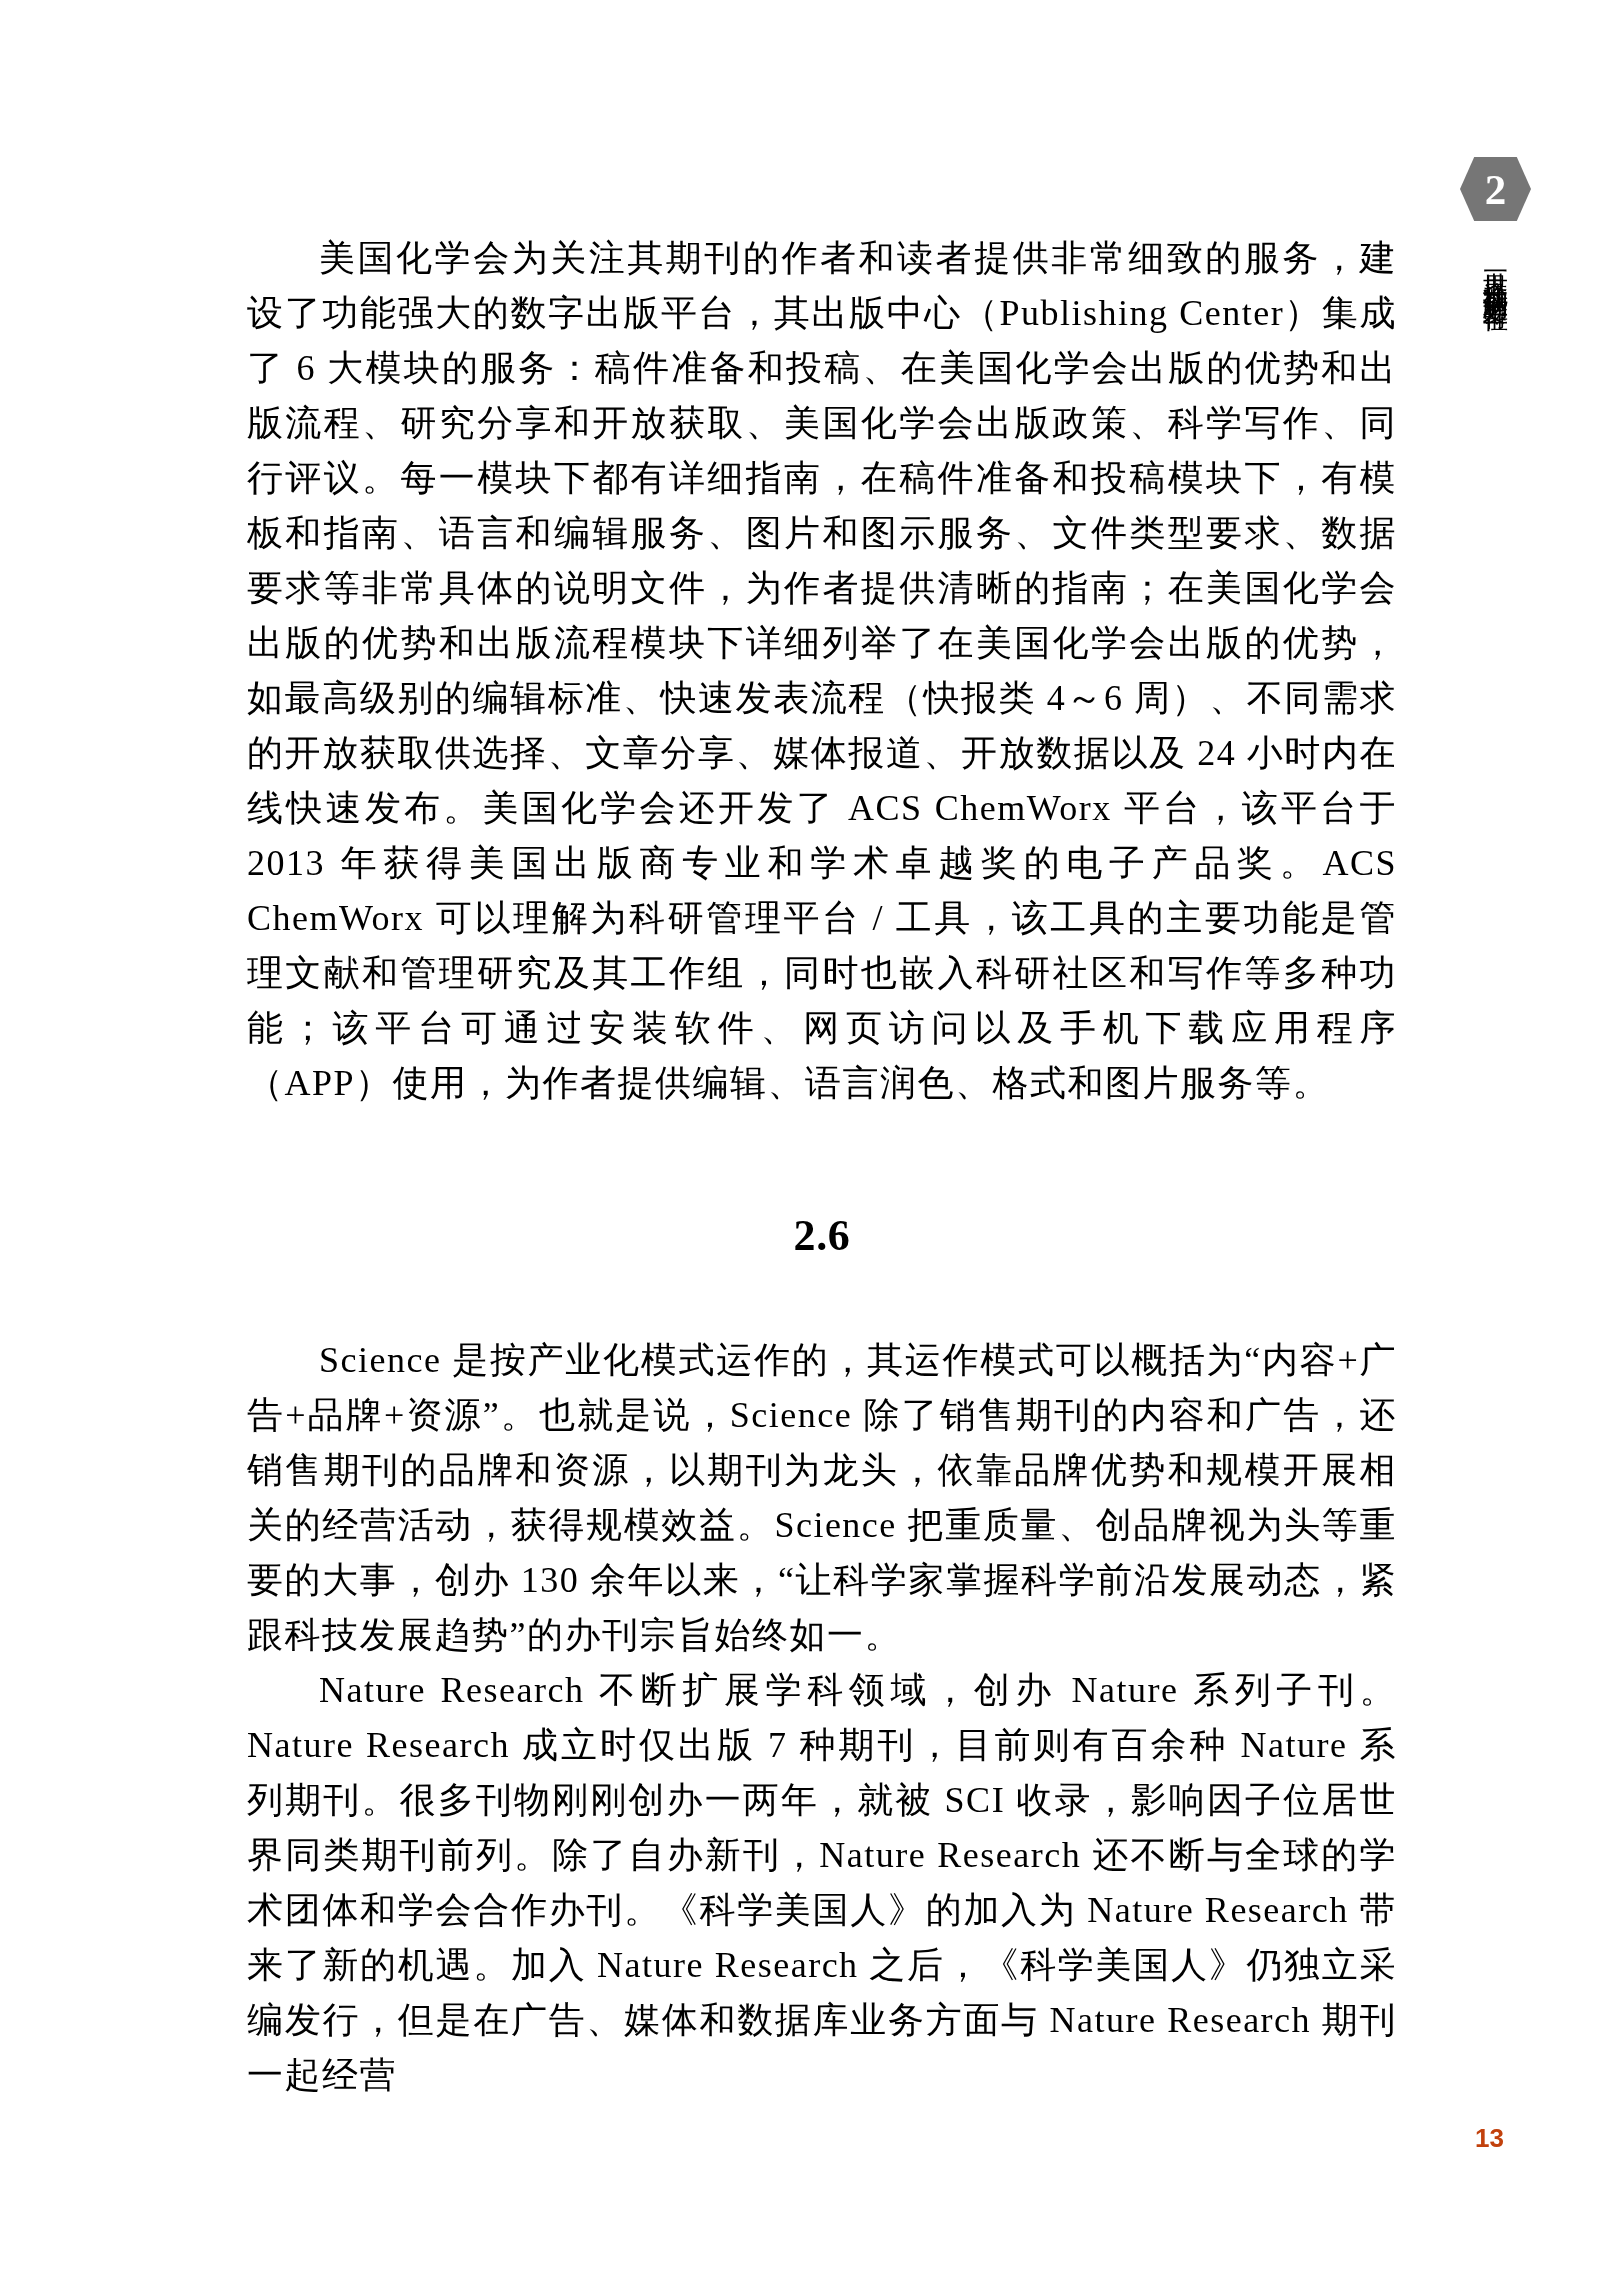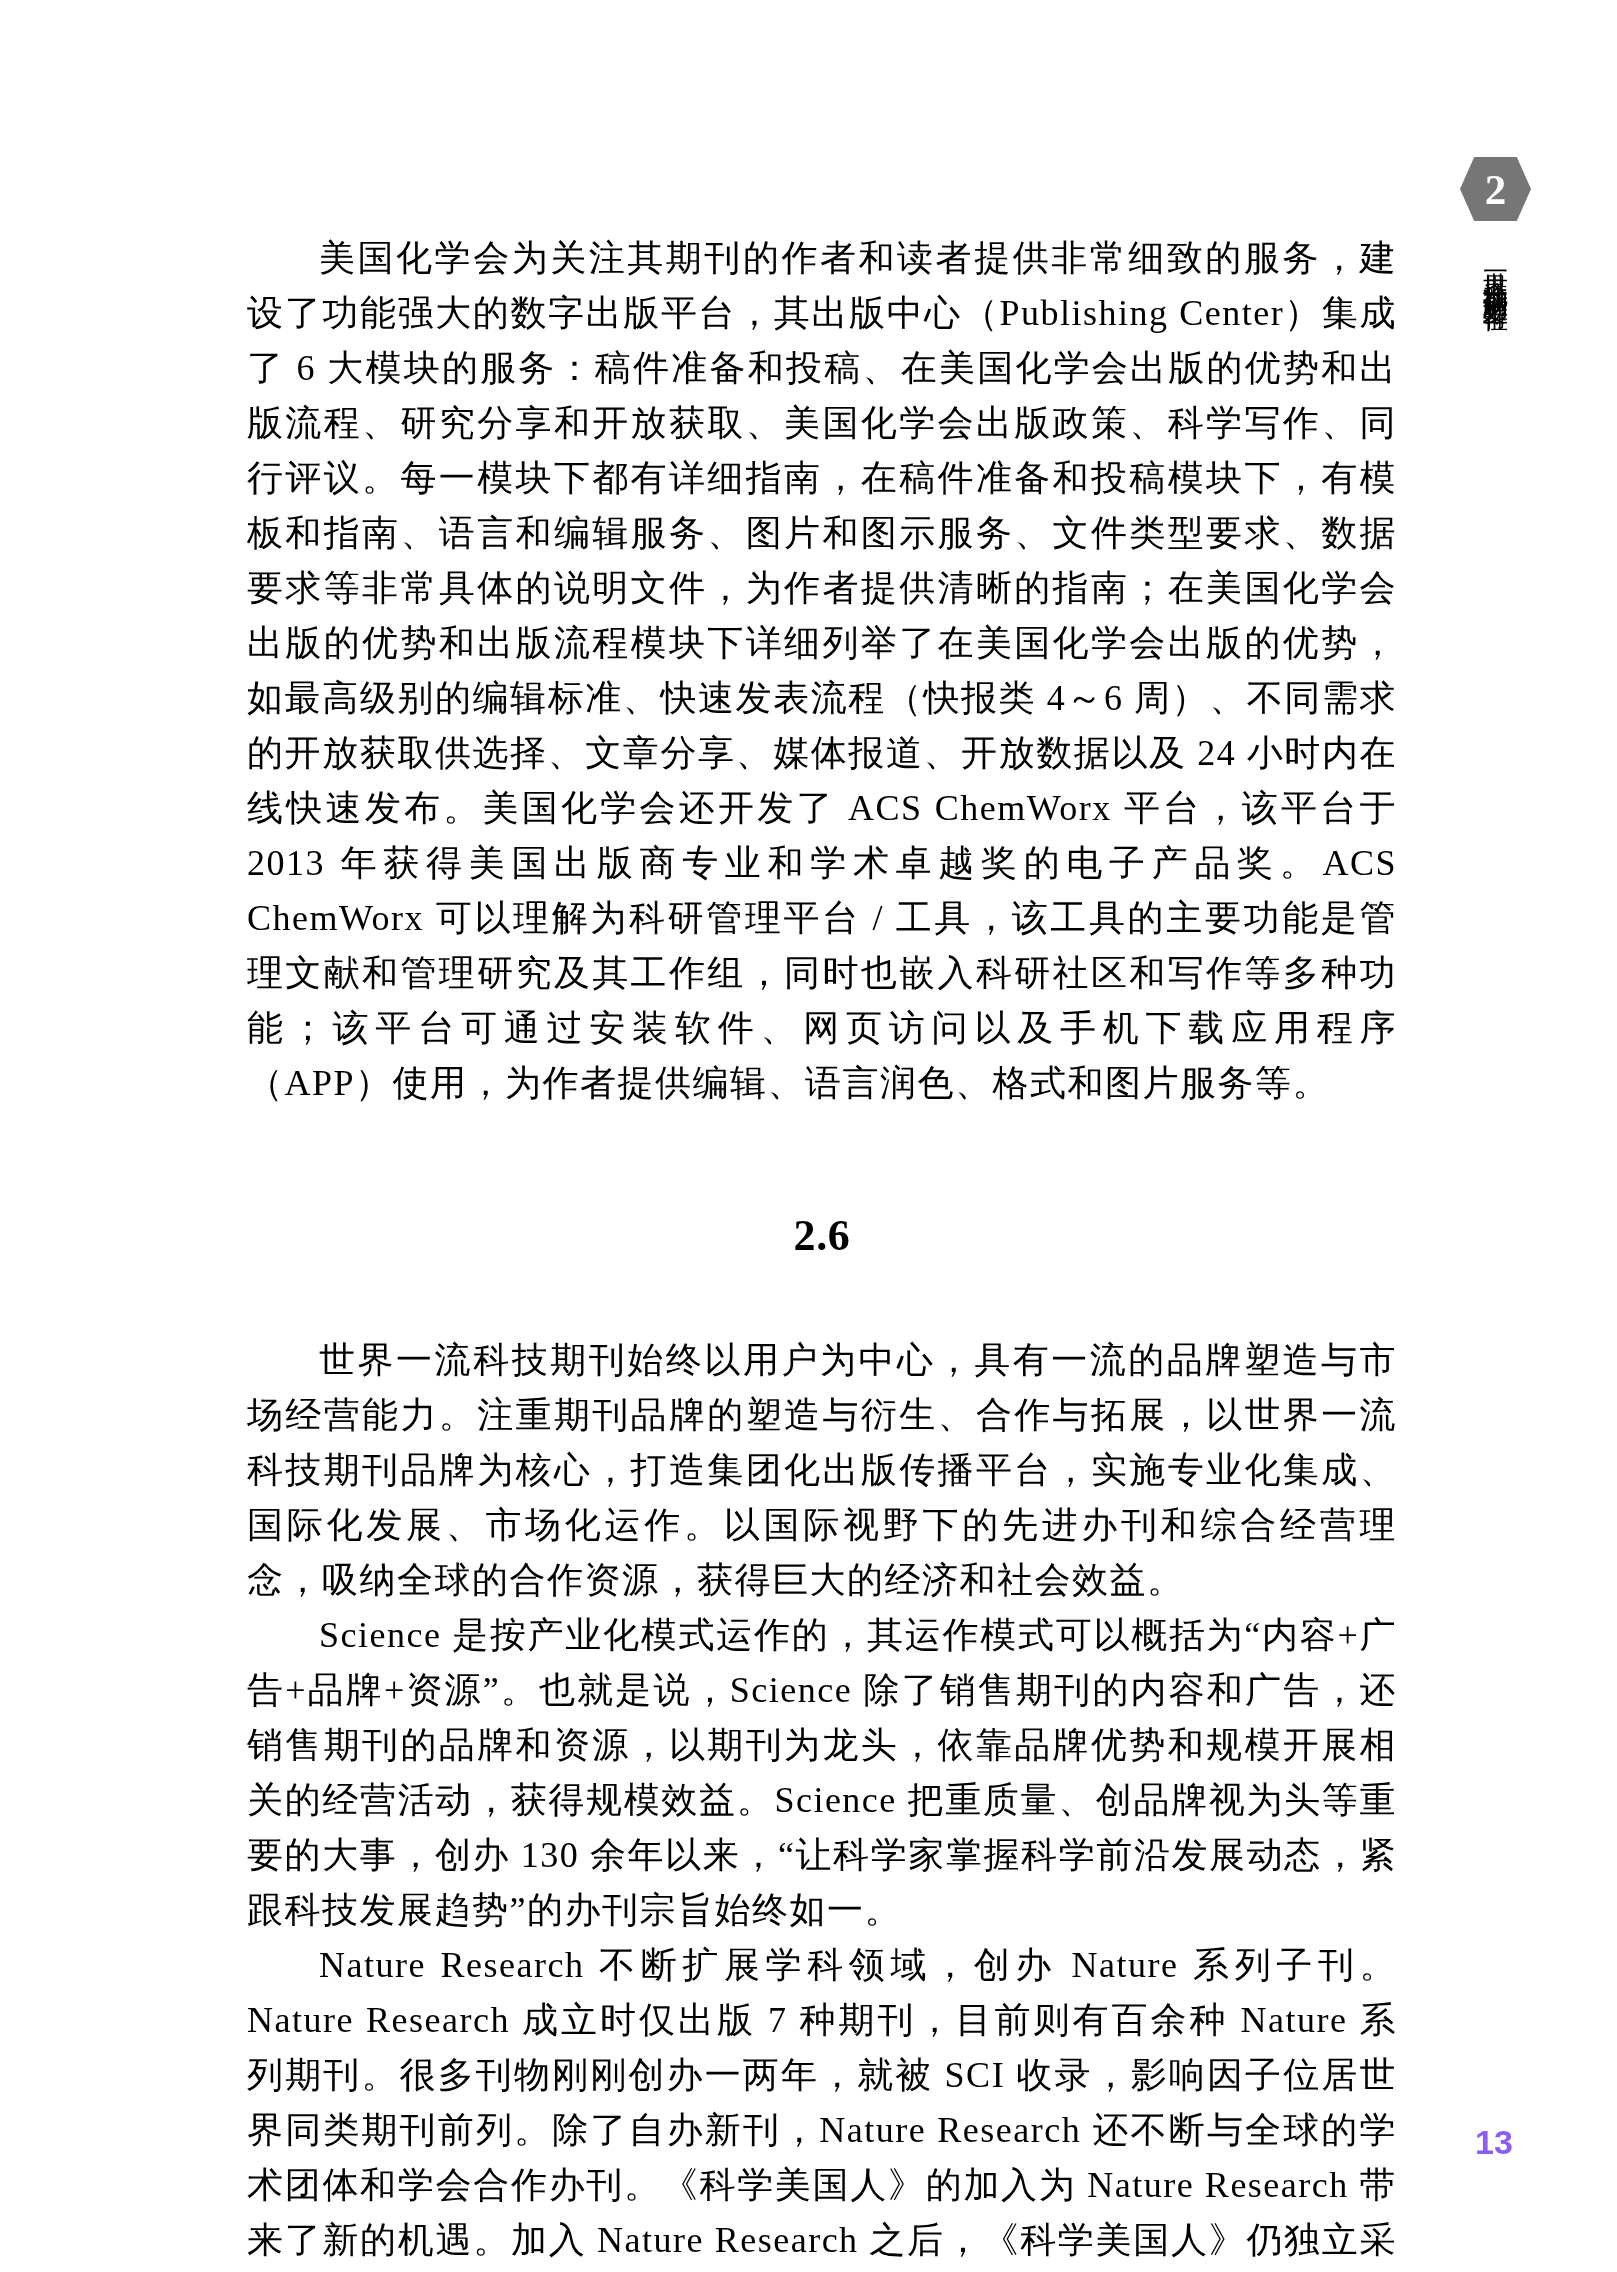--- a/index.html
+++ b/index.html
@@ -71,23 +71,23 @@
     line-height: 28px;
     color: #000000;
     height: 415px;
   }
   .page-number {
     position: absolute;
     left: 1475px;
     top: 2125px;
     font-family: "Liberation Sans", "DejaVu Sans", sans-serif;
     font-weight: bold;
-    font-size: 34px;
+    font-size: 26px;
     line-height: 1;
-    color: #8b5cf6;
+    color: #c2410c;
   }
 </style>
 </head>
 <body>
 
 <div class="page">
 
   <div class="badge">
     <span class="badge-num">2</span>
   </div>
@@ -95,21 +95,20 @@
   <div class="sidebar-title">世界一流科技期刊的主要特征</div>
 
   <div class="column">
 
     <p class="para"><span>美国化学会为关注其期刊的作者和读者提供非常细致的服务，建设了功能强大的数字出版平台，其出版中心（Publishing Center）集成了 6 大模块的服务：稿件准备和投稿、在美国化学会出版的优势和出版流程、研究分享和开放获取、美国化学会出版政策、科学写作、同行评议。每一模块下都有详细指南，在稿件准备和投稿模块下，有模板和指南、语言和编辑服务、图片和图示服务、文件类型要求、数据要求等非常具体的说明文件，为作者提供清晰的指南；在美国化学会出版的优势和出版流程模块下详细列举了在美国化学会出版的优势，如最高级别的编辑标准、快速发表流程（快报类 4～6 周）、不同需求的开放获取供选择、文章分享、媒体报道、开放数据以及 24 小时内在线快速发布。美国化学会还开发了 ACS ChemWorx 平台，该平台于 2013 年获得美国出版商专业和学术卓越奖的电子产品奖。ACS ChemWorx 可以理解为科研管理平台 / 工具，该工具的主要功能是管理文献和管理研究及其工作组，同时也嵌入科研社区和写作等多种功能；该平台可通过安装软件、网页访问以及手机下载应用程序（APP）使用，为作者提供编辑、语言润色、格式和图片服务等。</span></p>
 
     <h2 class="heading">
       <span class="h-num">2.6</span>
     </h2>
 
-    <p class="para"><span>世界一流科技期刊始终以用户为中心，具有一流的品牌塑造与市场经营能力。注重期刊品牌的塑造与衍生、合作与拓展，以世界一流科技期刊品牌为核心，打造集团化出版传播平台，实施专业化集成、国际化发展、市场化运作。以国际视野下的先进办刊和综合经营理念，吸纳全球的合作资源，获得巨大的经济和社会效益。</span></p>
 
     <p class="para"><span class="it">Science</span><span> 是按产业化模式运作的，其运作模式可以概括为“内容+广告+品牌+资源”。也就是说，</span><span class="it">Science</span><span> 除了销售期刊的内容和广告，还销售期刊的品牌和资源，以期刊为龙头，依靠品牌优势和规模开展相关的经营活动，获得规模效益。</span><span class="it">Science</span><span> 把重质量、创品牌视为头等重要的大事，创办 130 余年以来，“让科学家掌握科学前沿发展动态，紧跟科技发展趋势”的办刊宗旨始终如一。</span></p>
 
     <p class="para"><span>Nature Research 不断扩展学科领域，创办 </span><span class="it">Nature</span><span> 系列子刊。Nature Research 成立时仅出版 7 种期刊，目前则有百余种 </span><span class="it">Nature</span><span> 系列期刊。很多刊物刚刚创办一两年，就被 SCI 收录，影响因子位居世界同类期刊前列。除了自办新刊，Nature Research 还不断与全球的学术团体和学会合作办刊。《科学美国人》的加入为 Nature Research 带来了新的机遇。加入 Nature Research 之后，《科学美国人》仍独立采编发行，但是在广告、媒体和数据库业务方面与 </span><span class="it">Nature Research</span><span> 期刊一起经营</span></p>
 
   </div>
 
   <div class="page-number">13</div>
 
 </div>

